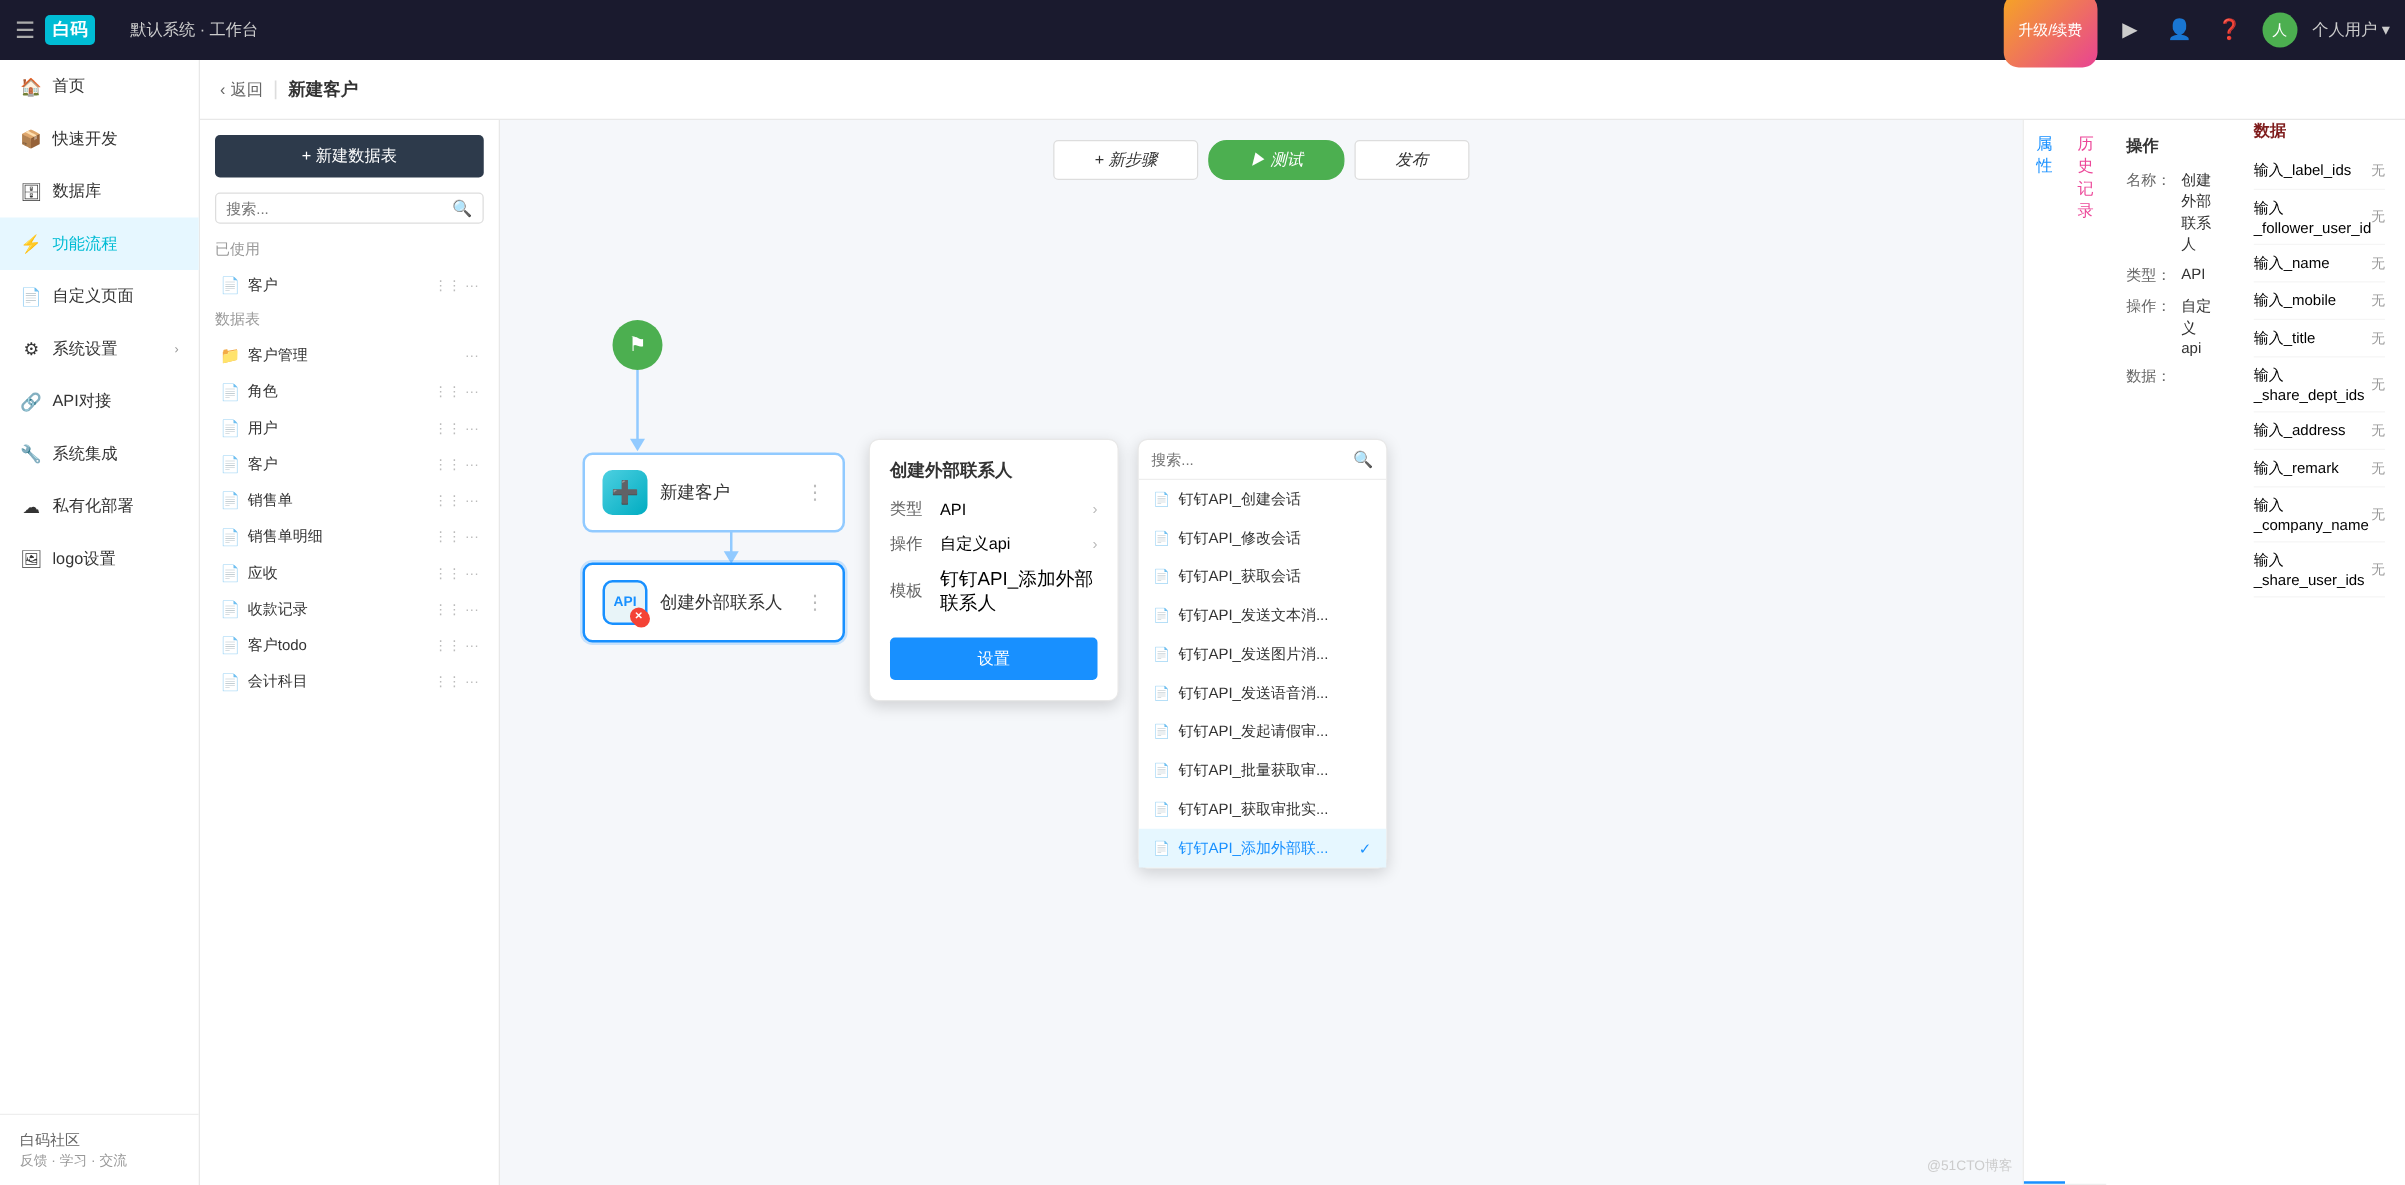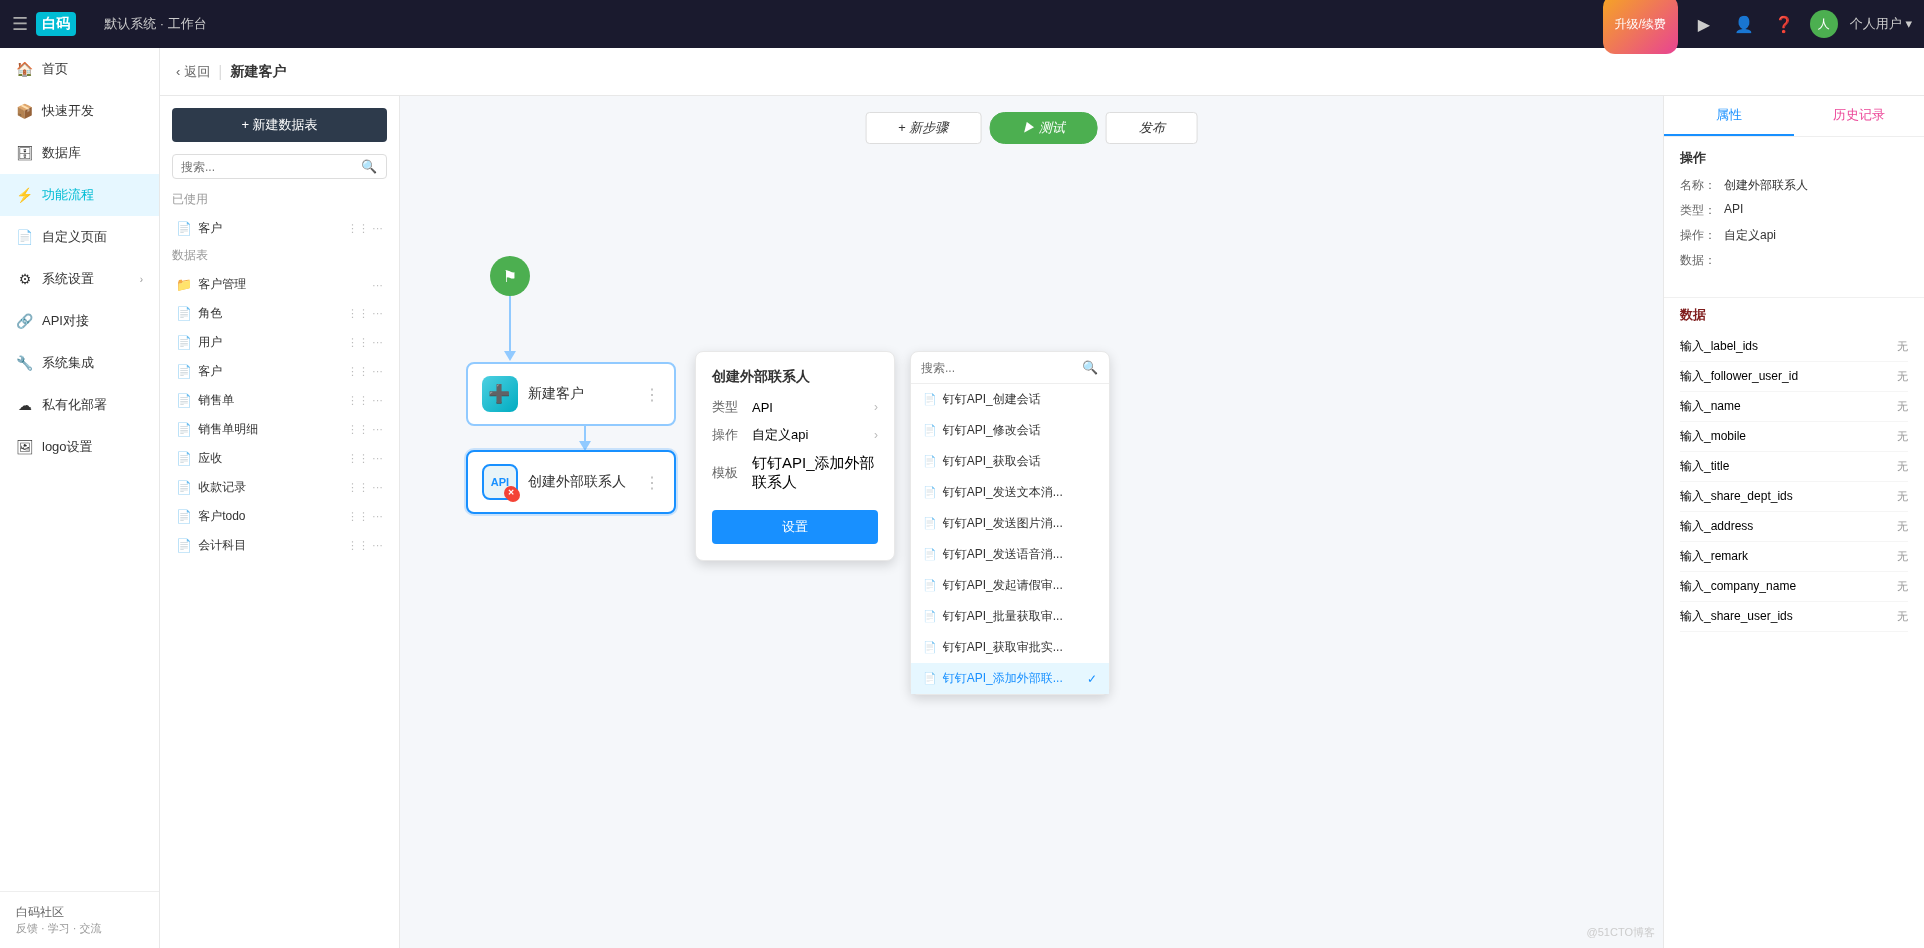--- a/index.html
+++ b/index.html
@@ -92,21 +92,21 @@
     
     .search-dropdown { position: absolute; top: 240px; left: 930px; background: #fff; border: 1px solid #e8e8e8; border-radius: 8px; width: 200px; box-shadow: 0 4px 12px rgba(0,0,0,0.15); z-index: 20; }
     .sd-search { display: flex; align-items: center; padding: 8px 10px; border-bottom: 1px solid #eee; gap: 6px; }
     .sd-search input { border: none; outline: none; font-size: 12px; flex: 1; }
     .sd-item { padding: 7px 12px; font-size: 12px; color: #333; cursor: pointer; display: flex; align-items: center; gap: 6px; }
     .sd-item.selected { background: #e6f7ff; color: #1890ff; }
     .sd-item-icon { color: #999; font-size: 11px; }
     .sd-check { margin-left: auto; color: #1890ff; font-size: 12px; }
 
     
-    .right-panel { width: 261px; background: #fff; border-left: 1px solid #e8e8e8; display: flex; flex-direction: column; flex-shrink: 0; overflow-y: auto; }
+    .right-panel { width: 306px; background: #fff; border-left: 1px solid #e8e8e8; display: flex; flex-shrink: 0; overflow-y: auto; }
     .right-panel-tabs { display: flex; border-bottom: 1px solid #eee; }
     .rp-tab { flex: 1; padding: 10px; text-align: center; font-size: 13px; cursor: pointer; color: #ec4899; border-bottom: 2px solid transparent; }
     .rp-tab.active { color: #1890ff; border-bottom-color: #1890ff; }
     .rp-section { padding: 12px 16px; }
     .rp-section-title { font-size: 13px; font-weight: 600; color: #333; margin-bottom: 10px; }
     .rp-field { display: flex; align-items: flex-start; margin-bottom: 8px; font-size: 12px; }
     .rp-field-label { color: #666; flex-shrink: 0; min-width: 40px; }
     .rp-field-value { color: #333; margin-left: 4px; }
     .rp-divider { border: none; border-top: 1px solid #f0f0f0; margin: 8px 0; }
     .rp-data-section { padding: 0 16px 12px; }

